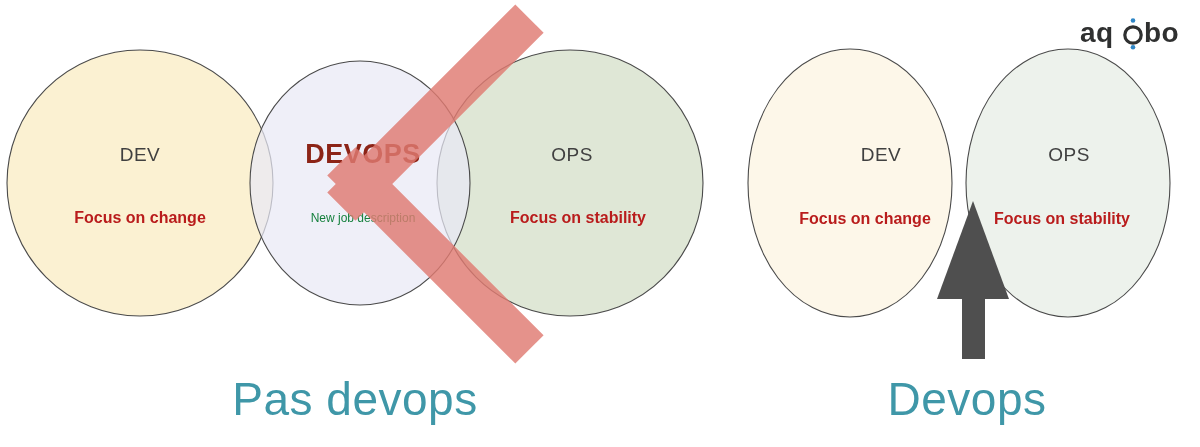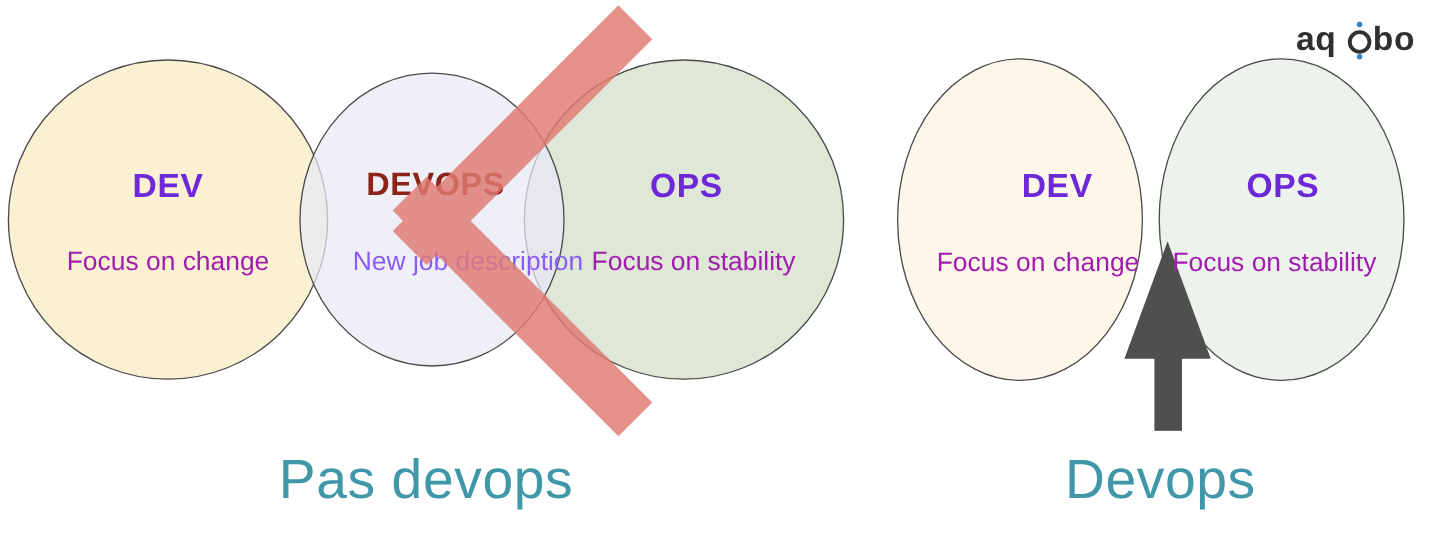--- a/index.html
+++ b/index.html
@@ -40,41 +40,40 @@
 
   
   .lbl {
     position: absolute;
     text-align: center;
     white-space: nowrap;
     transform: translate(-50%, -50%);
     font-family: "Liberation Sans", sans-serif;
   }
   .title-big {
-    font-size: 28px;
-    font-weight: bold;
+    font-size: 19px;
+    font-weight: normal;
     letter-spacing: 0.5px;
-    color: #6d28d9;
+    color: #404040;
   }
   .title-devops {
     font-size: 27px;
     font-weight: bold;
     letter-spacing: 0.5px;
     color: #8c2417;
   }
   .sub {
-    font-size: 22px;
-    font-weight: normal;
-    color: #a21caf;
+    font-size: 16px;
+    font-weight: bold;
+    color: #b91c1c;
   }
   .sub-dim {
-    font-size: 22px;
+    font-size: 12px;
     font-weight: normal;
-    color: #8b5cf6;
-    margin-left: 27px;
+    color: #15803d;
   }
 
   
   .caption {
     position: absolute;
     transform: translateX(-50%);
     font-size: 46px;
     font-weight: 400;
     color: #3f97a8;
     letter-spacing: 0.5px;

